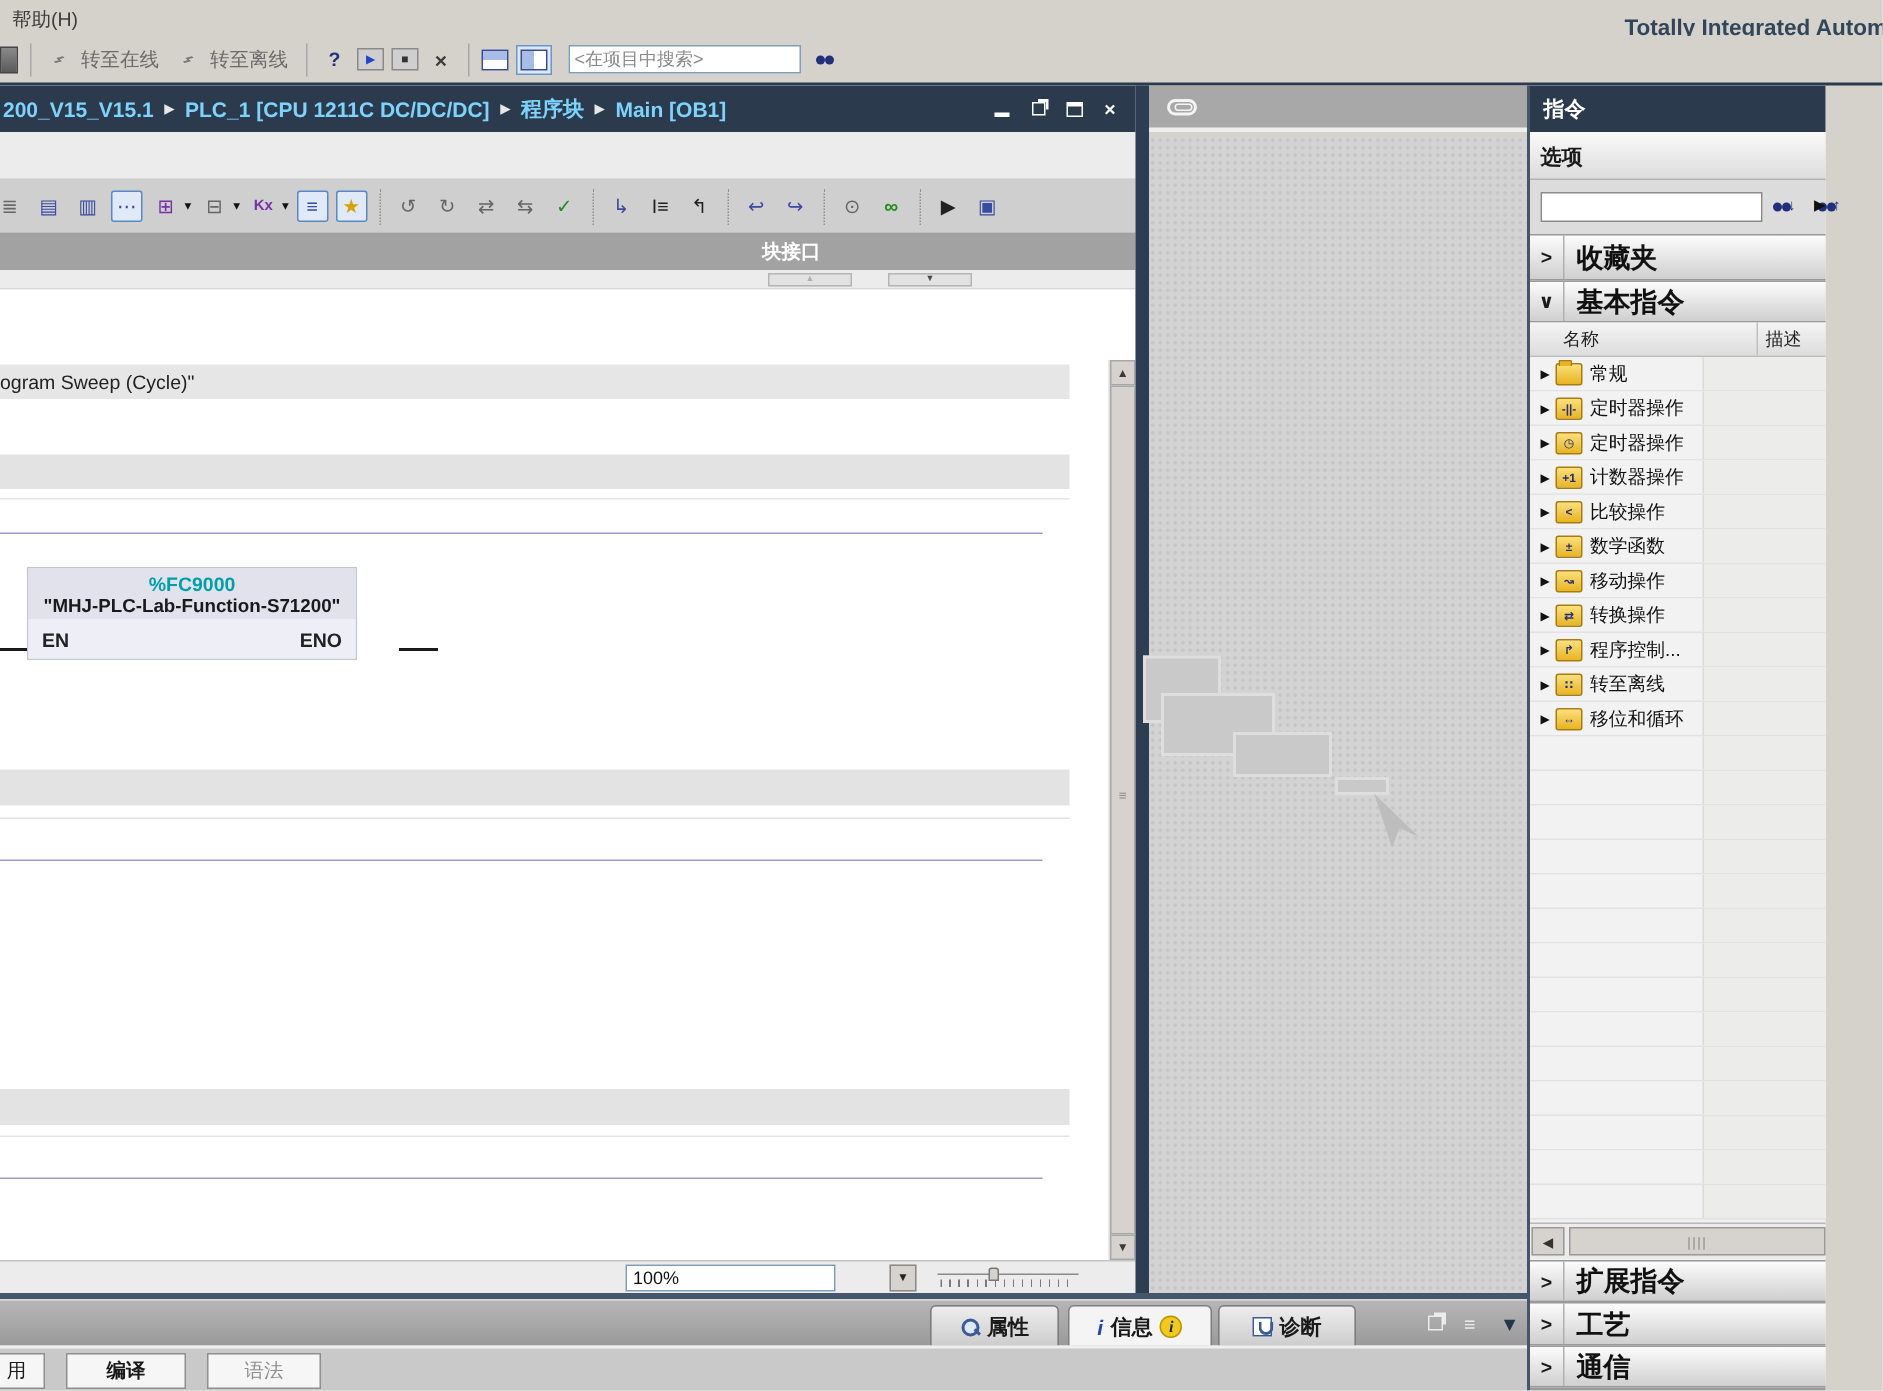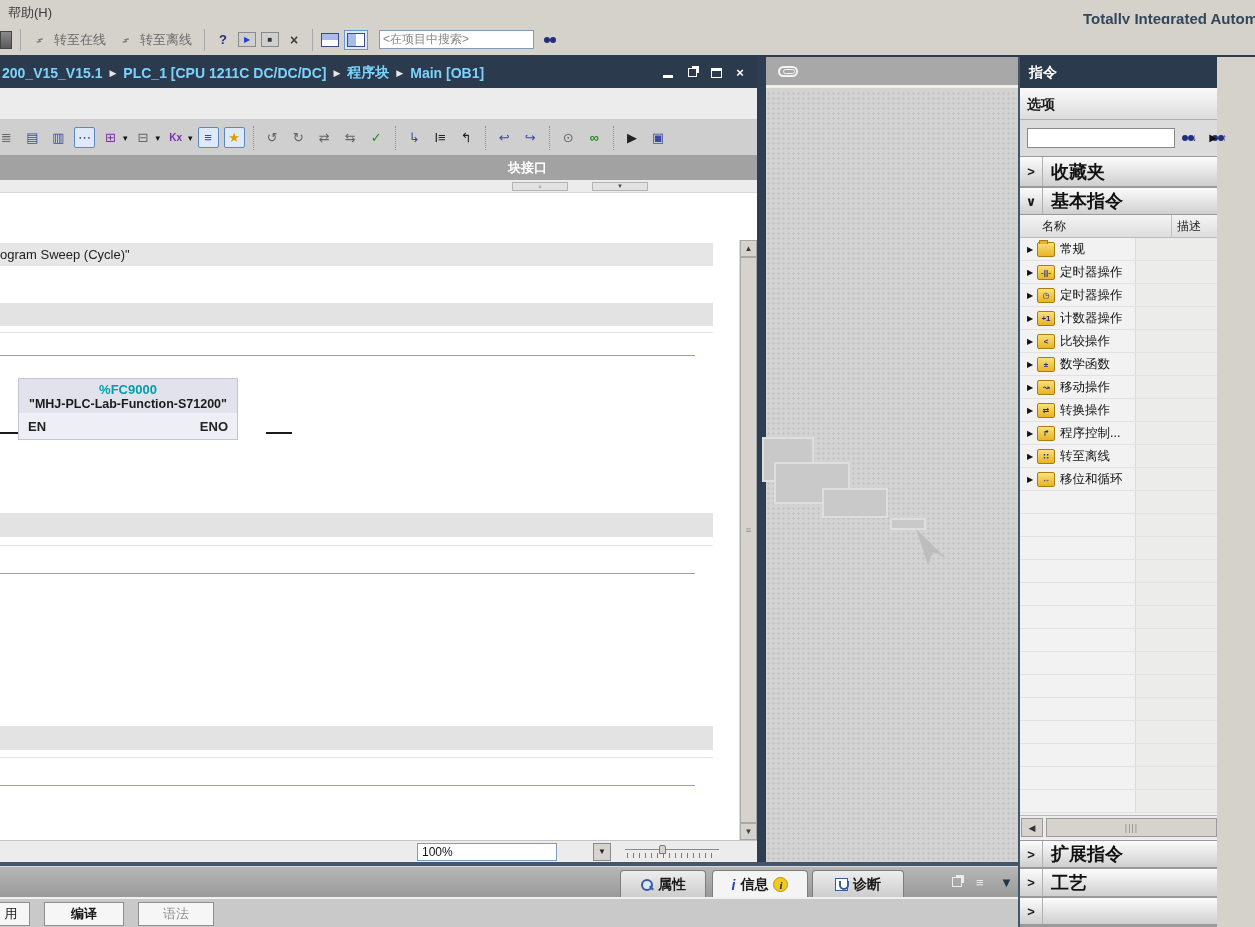--- a/index.html
+++ b/index.html
@@ -502,15 +502,16 @@
   <div class="sec sec-ext">
     <span class="sec-chev">&gt;</span>
     <span class="sec-label">扩展指令</span>
   </div>
   <div class="sec sec-tech">
     <span class="sec-chev">&gt;</span>
     <span class="sec-label">工艺</span>
   </div>
   <div class="sec sec-comm">
     <span class="sec-chev">&gt;</span>
+    <span class="sec-label">通信</span>
   </div>
   <div class="sec-sliver"></div>
 </div>
 
 </body></html>

